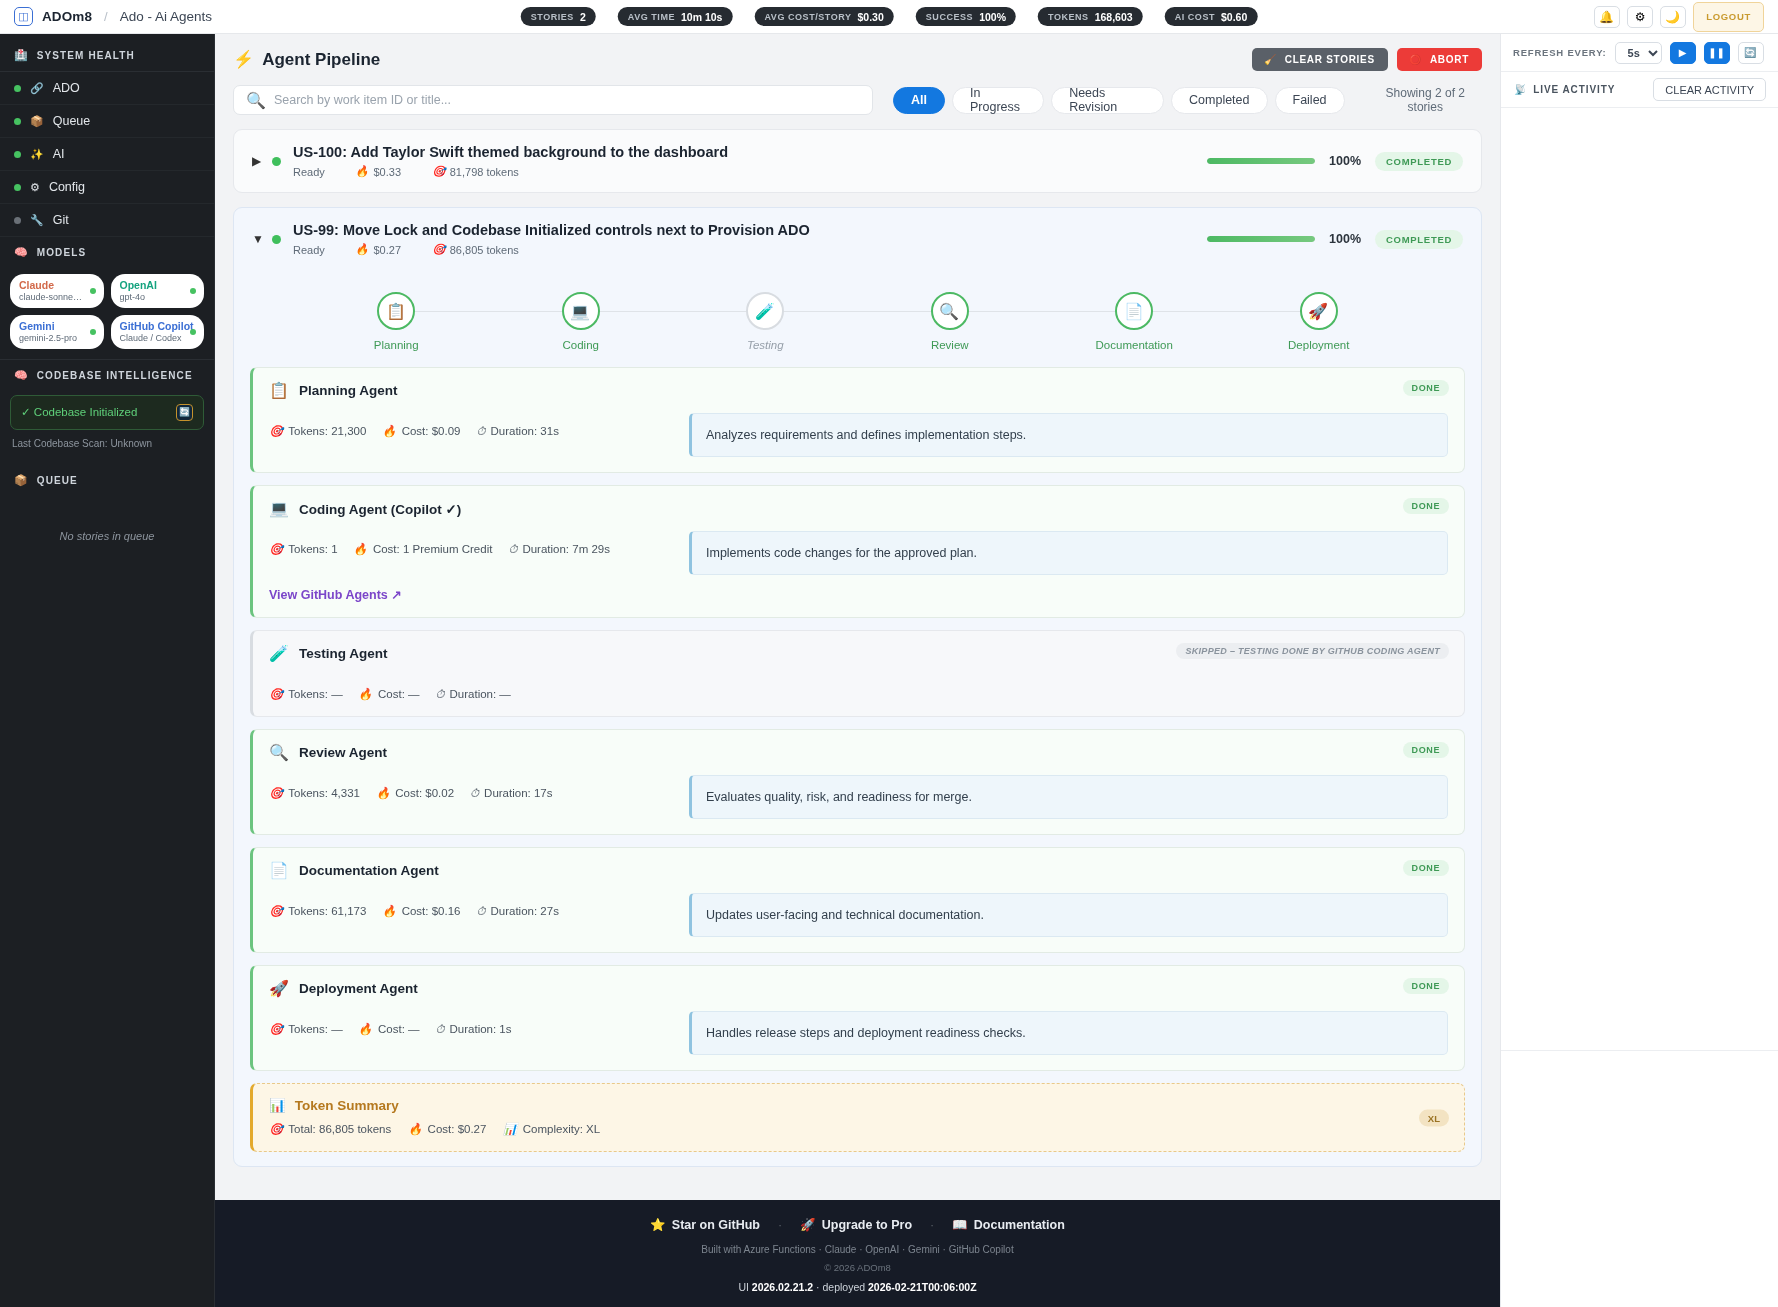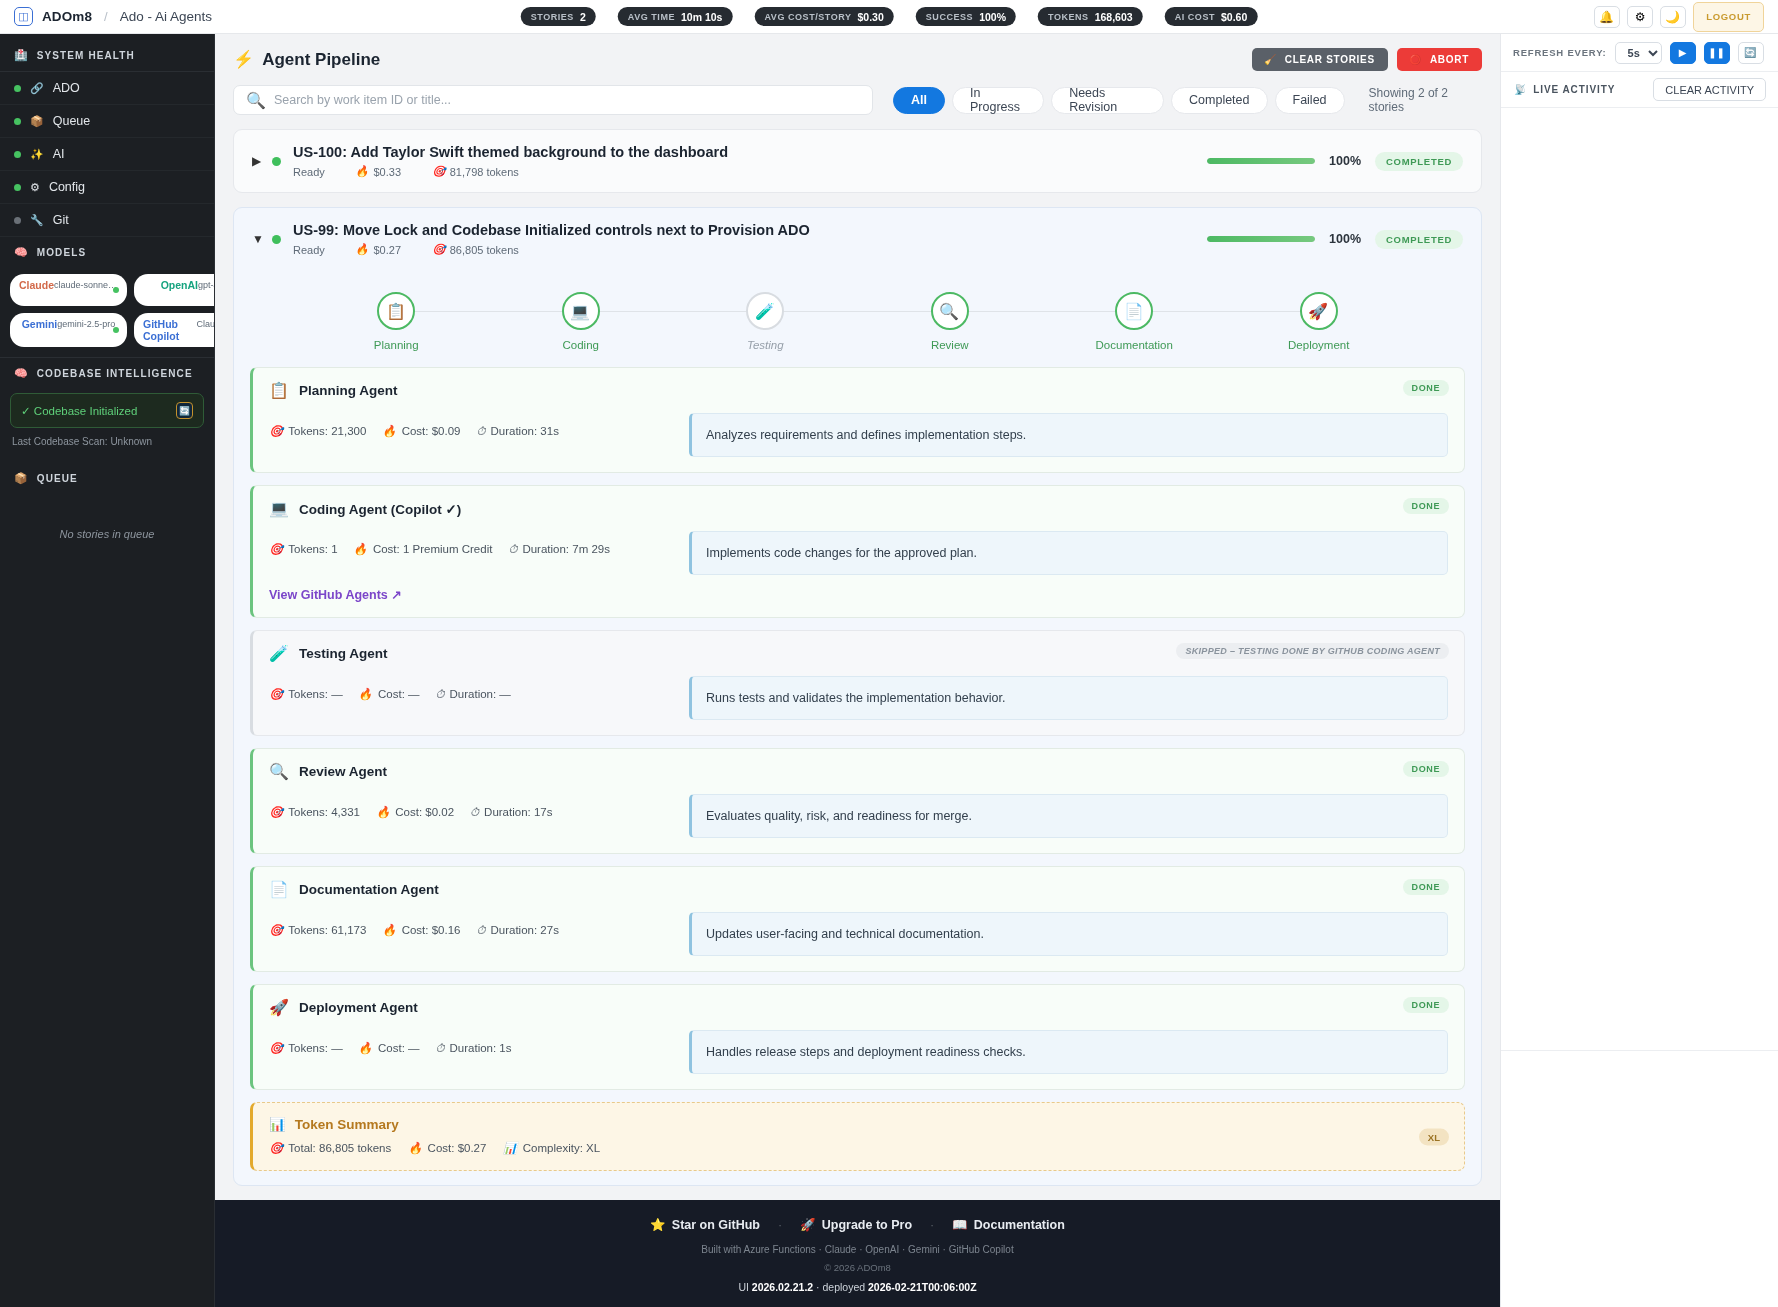--- a/index.html
+++ b/index.html
@@ -81,21 +81,21 @@
   .dot.off { background: #6a7077; }
   .health-item .gl { font-size: 11px; }
 
   .models-grid {
     display: grid; grid-template-columns: 1fr 1fr;
     gap: 7px; padding: 6px 10px 10px 10px;
   }
   .model-chip {
     background: #ffffff; border-radius: 14px;
     padding: 5px 9px; position: relative;
-    min-height: 32px; display: flex; flex-direction: row; justify-content: center;
+    min-height: 32px; display: flex; flex-direction: column; justify-content: center;
   }
   .model-chip .mn { font-size: 10.5px; font-weight: 700; line-height: 1.15; }
   .model-chip .ms { font-size: 9px; color: #5f6b78; line-height: 1.2; margin-top: 1px;
                     white-space: nowrap; overflow: hidden; text-overflow: ellipsis; max-width: 64px; }
   .model-chip .mdot { position: absolute; right: 8px; top: 50%; transform: translateY(-50%);
                       width: 6px; height: 6px; border-radius: 50%; background: #46c261; }
   .mc-claude .mn { color: #d2694a; }
   .mc-openai .mn { color: #15a37f; }
   .mc-gemini .mn { color: #3b6fd4; }
   .mc-copilot .mn { color: #3b6fd4; }
@@ -151,21 +151,21 @@
     width: 100%; font-family: "Liberation Sans", sans-serif; background: transparent;
   }
   .search input::placeholder { color: #9aa3ad; }
   .chips { display: flex; gap: 7px; margin-left: 10px; }
   .chip {
     height: 27px; border-radius: 14px; background: #ffffff; color: #3c4654;
     padding: 0 17px; display: flex; align-items: center; font-size: 12.5px;
     border: 1px solid #e6e8ec;
   }
   .chip.active { background: #1378e0; color: #ffffff; border-color: #1378e0; font-weight: 600; }
-  .showing { margin-left: 14px; font-size: 12px; color: #5f6b78; }
+  .showing { margin-left: 14px; font-size: 12px; color: #5f6b78; text-align: center; }
 
   
   .story {
     margin-top: 14px; background: #fafbfc; border-radius: 9px;
     border: 1px solid #e6e8ec;
   }
   .story.open { background: #f3f7fd; border-color: #dde6f3; }
   .story-head { display: flex; align-items: center; padding: 14px 18px; }
   .caret { width: 16px; font-size: 12px; color: #333; flex: 0 0 16px; text-align: left; }
   .story-dot { width: 9px; height: 9px; border-radius: 50%; background: #3fbf5c; margin: 0 12px 0 4px; flex: 0 0 9px; }
@@ -603,21 +603,20 @@
                     </span>
                     <span>
                       <i>🔥</i>
                       <em style="font-style:normal">Cost: —</em>
                     </span>
                     <span>
                       <i>⏱</i>
                       <em style="font-style:normal">Duration: —</em>
                     </span>
                   </div>
-                  <div class="agent-desc">Runs tests and validates the implementation behavior.</div>
                 </div>
               </div>
               <div class="agent">
                 <div class="agent-top">
                   <span>🔍</span>
                   <span class="agent-name">Review Agent</span>
                 </div>
                 <div class="agent-status">DONE</div>
                 <div class="agent-body">
                   <div class="agent-metrics">

